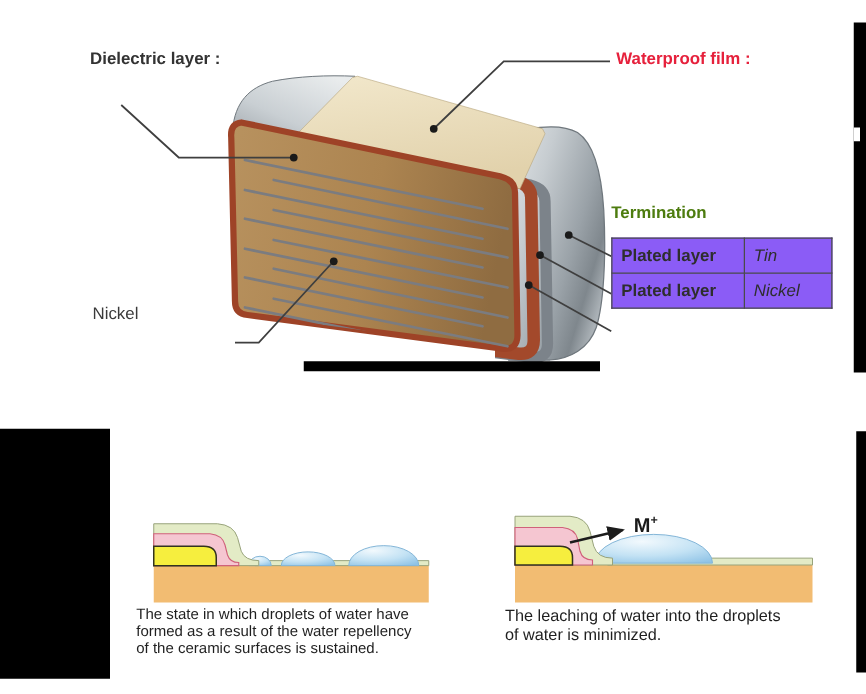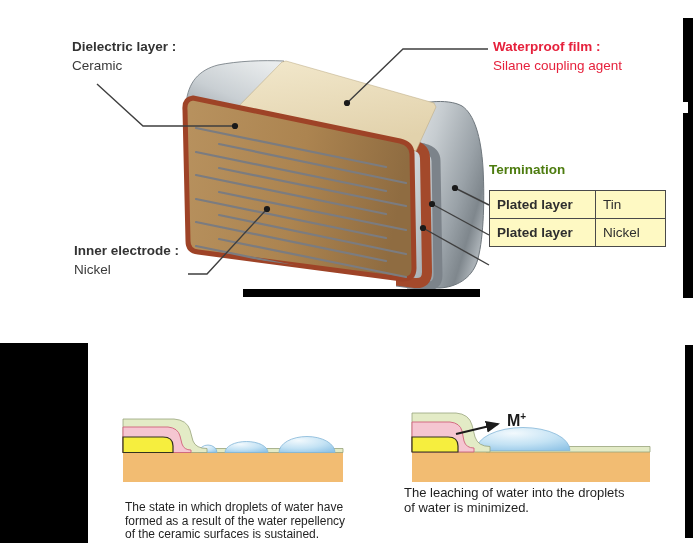--- a/index.html
+++ b/index.html
@@ -4,25 +4,25 @@
 <style>
   html,body{margin:0;padding:0;background:#fff;}
   #page{position:relative;width:693px;height:555px;background:#ffffff;overflow:hidden;
         font-family:"Liberation Sans",sans-serif;color:#333;}
   svg{position:absolute;}
   .lbl{position:absolute;font-size:13.5px;line-height:19px;}
   .lbl .t{font-weight:bold;color:#333;}
   .lbl .v{font-weight:normal;color:#3a3a3a;}
   .lbl.red .t,.lbl.red .v{color:#e6213c;}
   .term-title{position:absolute;left:489px;top:162px;font-size:13.5px;font-weight:bold;color:#4d7c0f;}
-  table.term{position:absolute;left:489px;top:190px;border-collapse:collapse;background:#fef9c3;}
+  table.term{position:absolute;left:489px;top:190px;border-collapse:collapse;background:#8b5cf6;}
   table.term td{border:1.5px solid #4a4a4a;height:27px;font-size:13.5px;color:#2e2e2e;
                 padding:0 8px 0 7px;white-space:nowrap;}
   table.term td.k{font-weight:bold;min-width:90px;}
-  table.term td.val{min-width:54px;font-weight:normal;}
+  table.term td.val{min-width:54px;font-weight:normal;font-style:italic;}
   .caption{position:absolute;font-size:12px;line-height:13.5px;color:#1f1f1f;white-space:pre-line;}
   #caption-right{font-size:13px;line-height:14.5px;}
   .blackbar{position:absolute;background:#000;}
   .notch{position:absolute;background:#fff;}
   .mplus{position:absolute;left:507px;top:411px;font-size:16px;font-weight:bold;color:#1a1a1a;}
   .mplus sup{font-size:10px;vertical-align:super;}
 </style>
 </head>
 <body>
 
@@ -100,30 +100,27 @@
         <circle cx="347" cy="103" r="3.1"></circle>
       <circle cx="267" cy="209" r="3.1"></circle>
         <circle cx="455" cy="188" r="3.1"></circle>
       <circle cx="432" cy="204" r="3.1"></circle>
         <circle cx="423" cy="228" r="3.1"></circle>
     </g>
   </svg>
 
   <div class="lbl" style="left:72px;top:37px;">
     <div class="t">Dielectric layer :</div>
-    <div class="v">Ceramic</div>
   </div>
 
-  <div class="lbl red" style="left:493px;top:37px;">
+  <div class="lbl red" style="left:493px;top:37px;text-align:right;">
     <div class="t">Waterproof film :</div>
-    <div class="v">Silane coupling agent</div>
   </div>
 
   <div class="lbl" style="left:74px;top:241px;">
-    <div class="t">Inner electrode :</div>
     <div class="v">Nickel</div>
   </div>
 
   <div class="term-title">Termination</div>
   <table class="term">
     <tbody>
         <tr>
       <td class="k">Plated layer</td>
       <td class="val">Tin</td>
     </tr>
@@ -153,21 +150,21 @@
     <path d="M 204,448.5 L 343,448.5 L 343,452.5 L 204,452.5 Z" fill="#e3ebc6" stroke="#98a37b" stroke-width="0.8"></path>
     <g fill="url(#gradDropL)" stroke="#84b6d8" stroke-width="0.8">
       <path d="M 199,452.5 A 9,7.5 0 0 1 217,452.5 Z"></path>
       <path d="M 225,452.5 A 21.5,11 0 0 1 268,452.5 Z"></path>
       <path d="M 279,452.5 A 28,16 0 0 1 335,452.5 Z"></path>
     </g>
     <path d="M 123,419 L 174,419 Q 187,420 190,430 L 193,441 Q 196,448.5 207,448.5 L 207,452.5 L 123,452.5 Z" fill="#e3ebc6" stroke="#98a37b" stroke-width="0.8"></path>
     <path d="M 123,427 L 168,427 Q 178,428 180,436 L 182,444 Q 184,450 191,450 L 191,452.5 L 123,452.5 Z" fill="#f5c6d1" stroke="#d0617b" stroke-width="0.9"></path>
     <path d="M 123,437 L 163,437 Q 173,437 173,446 L 173,452.5 L 123,452.5 Z" fill="#f6ee3e" stroke="#33331f" stroke-width="1.2"></path>
   </svg>
-  <p class="caption" id="caption-left" style="left:109px;top:485px;width:255px;margin:16px;">The state in which droplets of water have
+  <p class="caption" id="caption-left" style="left:109px;top:485px;width:255px;margin:0;">The state in which droplets of water have
 formed as a result of the water repellency
 of the ceramic surfaces is sustained.</p>
 
   <svg style="left:400px;top:390px;" width="255" height="95" viewBox="400 390 255 95">
     <defs>
       <radialGradient id="gradDropR" cx="0.4" cy="0.25" r="0.9">
         <stop offset="0" stop-color="#f2f9fd"></stop>
           <stop offset="0.55" stop-color="#c3e2f4"></stop>
         <stop offset="1" stop-color="#8fc3e6"></stop>
       </radialGradient>

